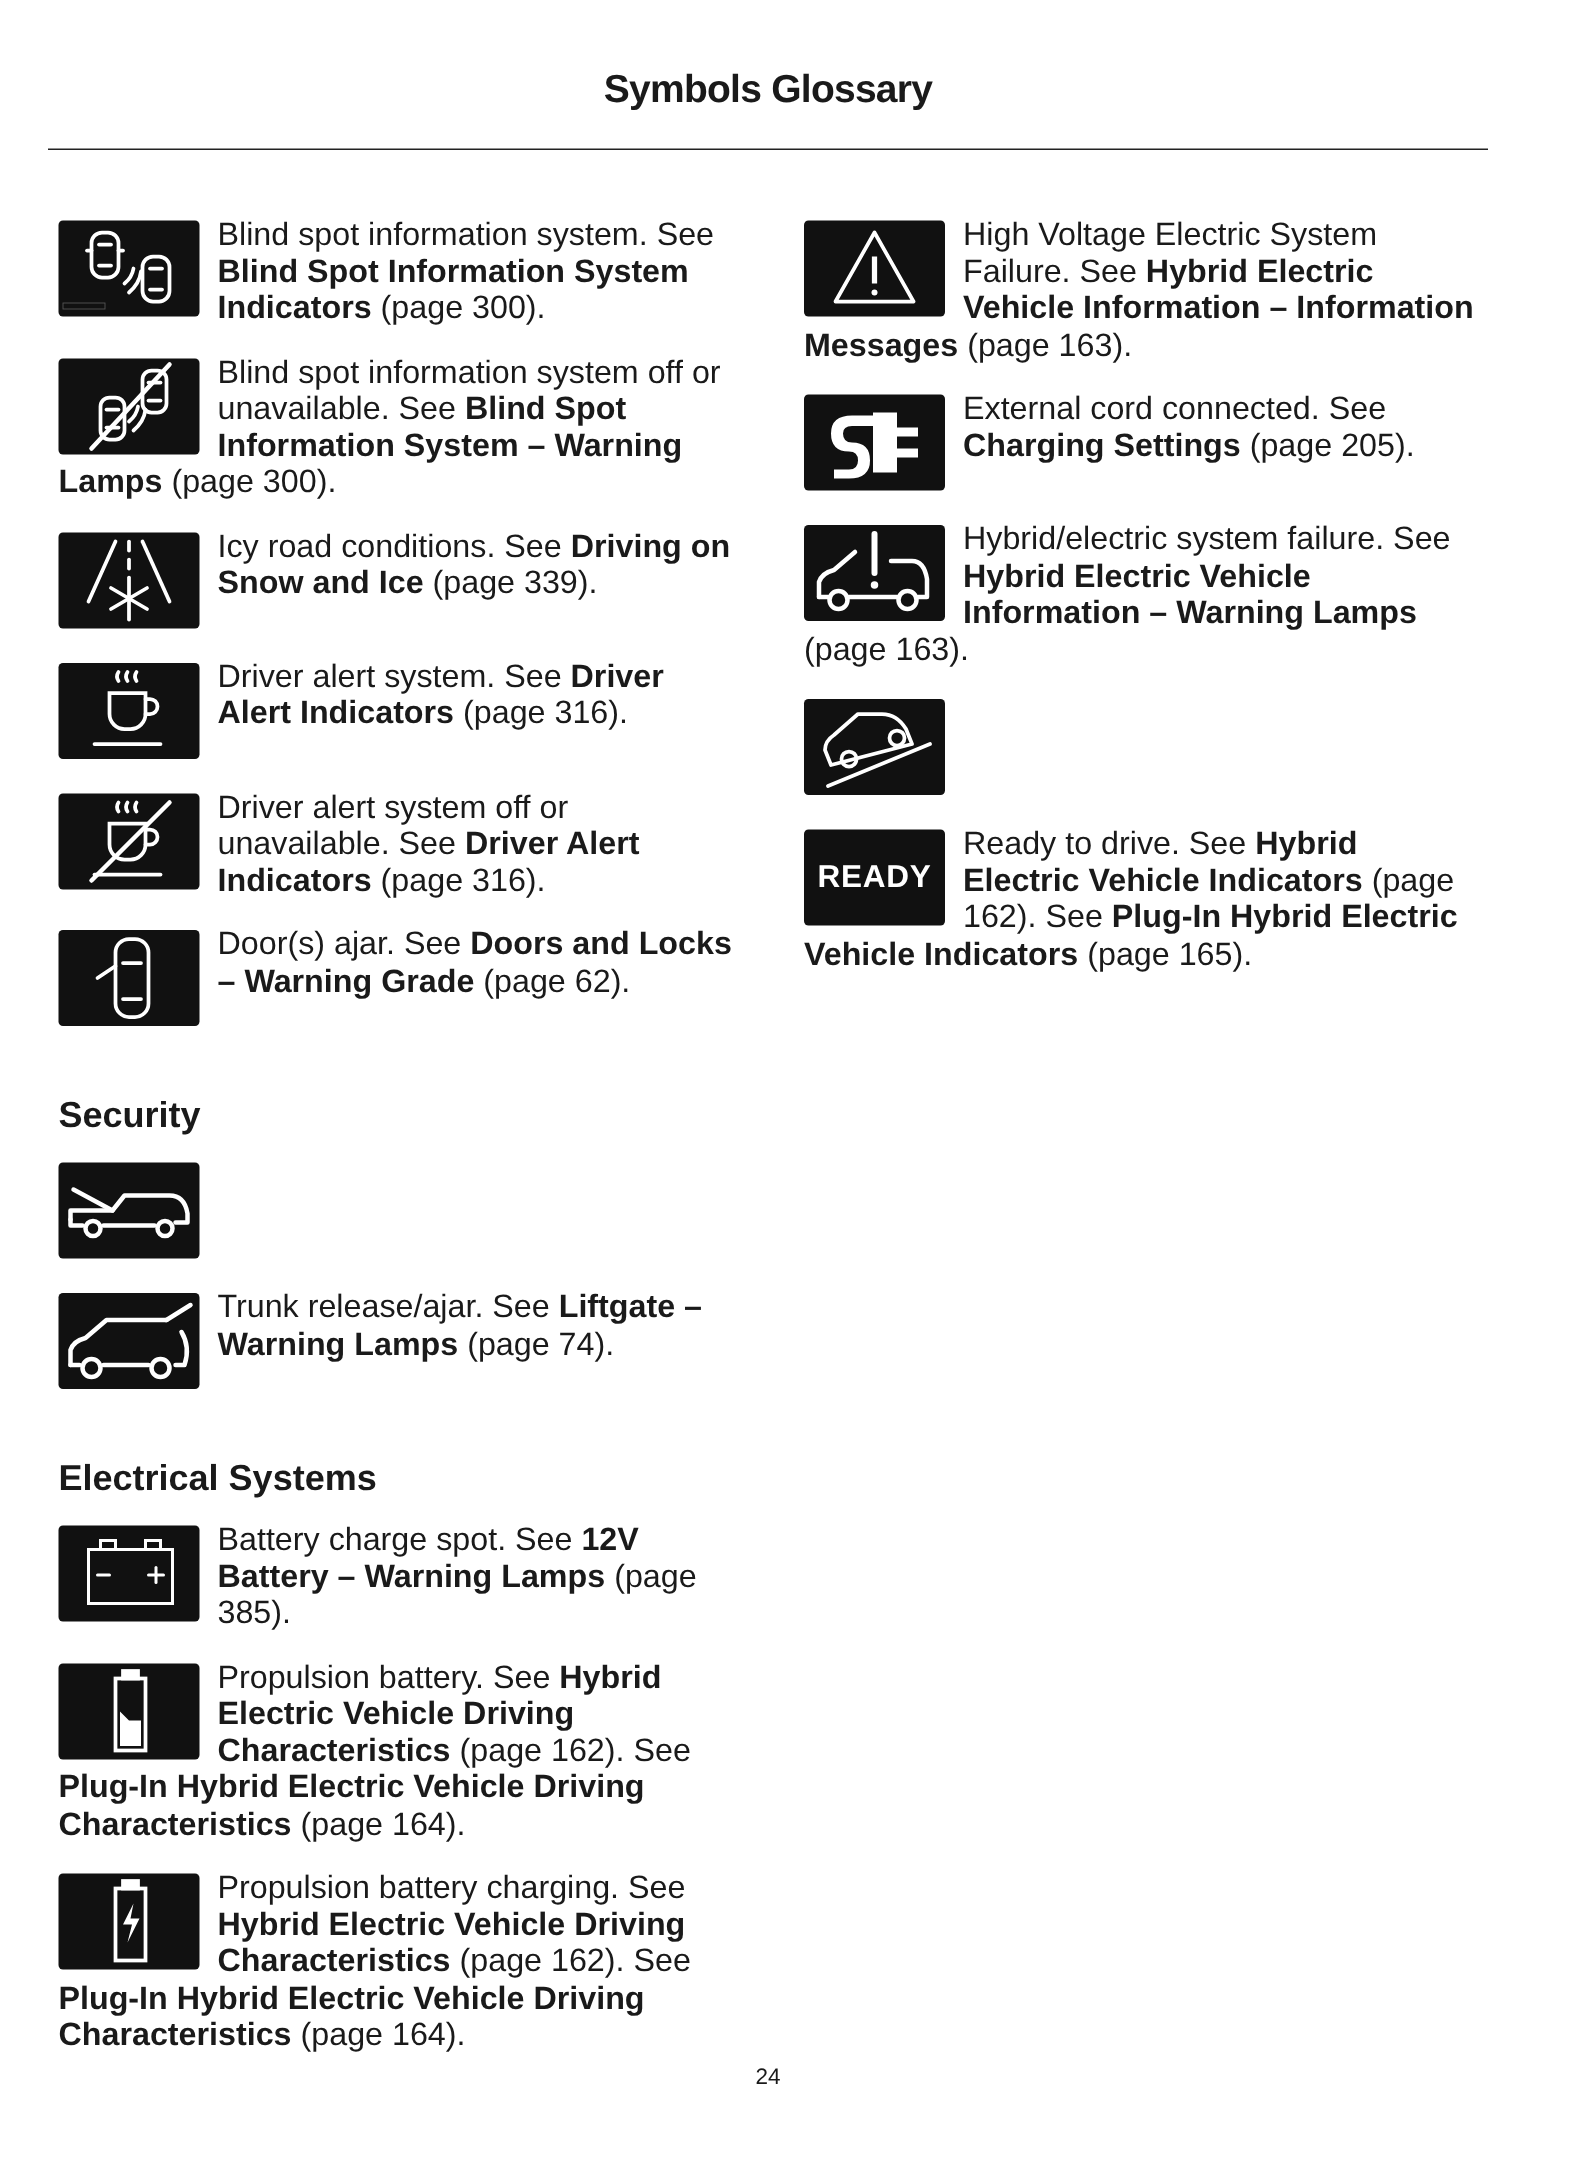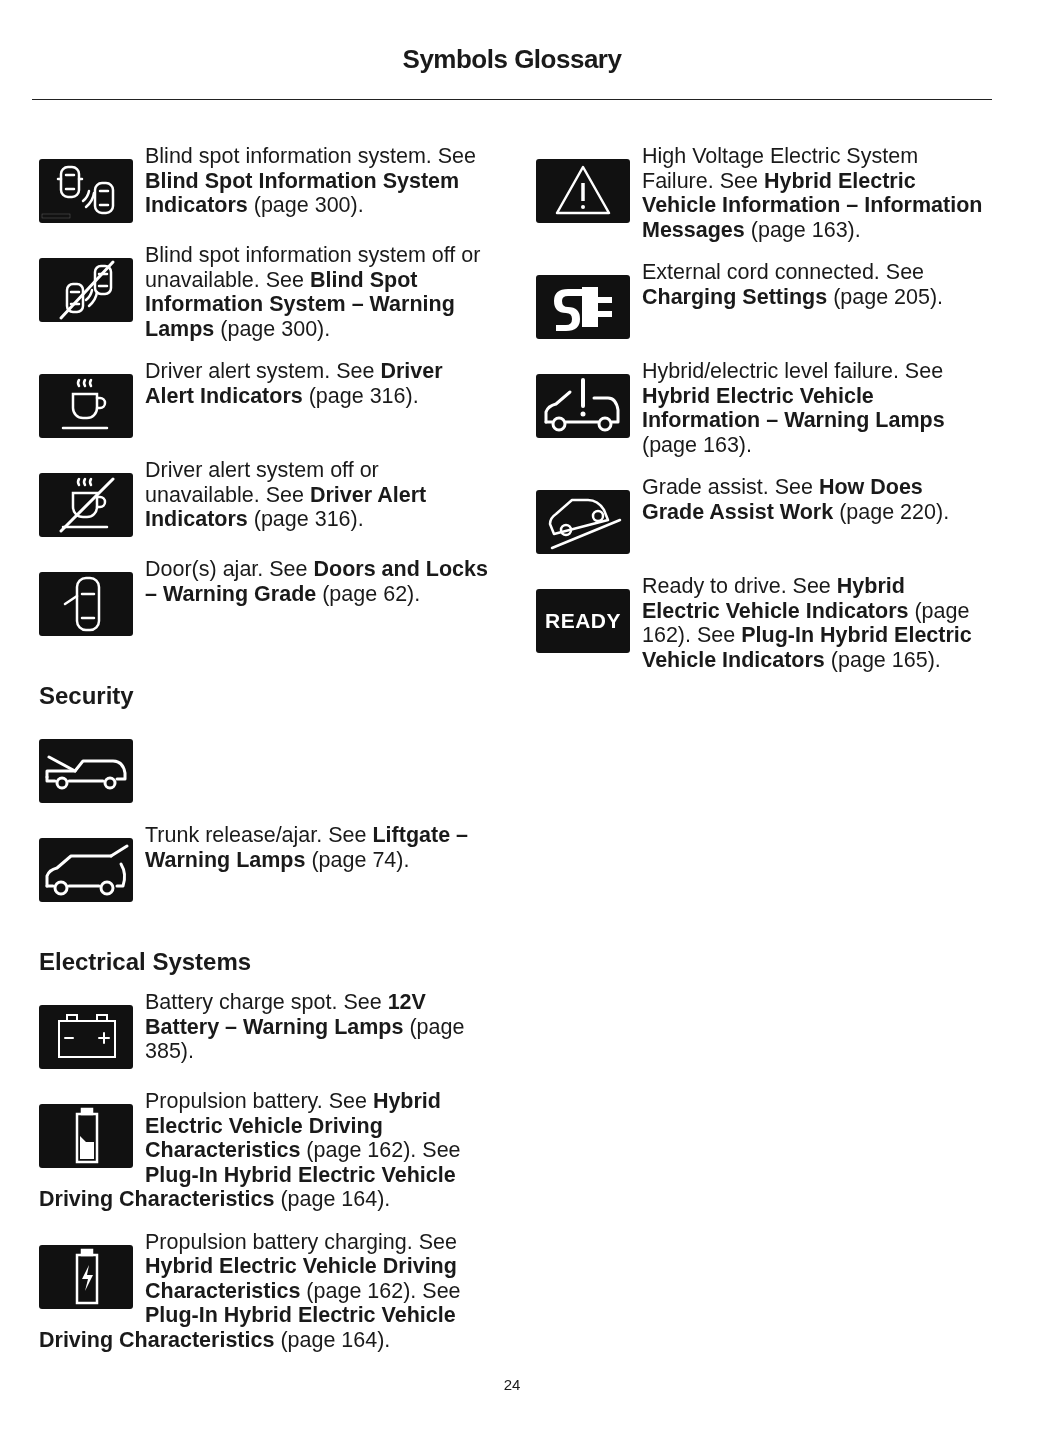--- a/index.html
+++ b/index.html
@@ -7,21 +7,21 @@
          font-family: "Liberation Sans", "DejaVu Sans", sans-serif; color: #1a1a1a; }
   .page-title { position: absolute; left: 0; width: 1024px; top: 44px; text-align: center;
                 font-size: 26px; font-weight: 700; letter-spacing: -0.5px; margin: 0; }
   .title-rule { position: absolute; left: 32px; width: 960px; top: 99px; height: 0;
                 border-top: 1.5px solid #222; }
   .col { position: absolute; top: 144px; width: 452px; }
   .col-left { left: 39px; }
   .col-right { left: 536px; }
   .entry { position: relative; font-size: 21.5px; line-height: 24.5px; margin-bottom: 18px; }
   .entry:after { content: ""; display: block; clear: both; }
-  .symbol { float: left; width: 94px; height: 64px; margin: 15px 12px 2px 0; background: #111;
+  .symbol { float: left; width: 94px; height: 64px; margin: 3px 12px 2px 0; background: #111;
             border-radius: 3px; display: flex; align-items: center; justify-content: center; }
   .symbol svg { width: 94px; height: 64px; display: block; }
   .ready-text { color: #fff; font-weight: 700; font-size: 21px; letter-spacing: 0.5px; }
   .desc b { font-weight: 700; }
   .section-heading { font-size: 24px; font-weight: 700; margin: 44px 0 14px 0; }
   .page-number { position: absolute; top: 1376px; left: 0; width: 1024px; text-align: center;
                  font-size: 15px; }
 </style>
 </head>
 <body>
@@ -60,20 +60,34 @@
           <line x1="32" y1="34" x2="40" y2="34"></line>
           <line x1="32" y1="46" x2="40" y2="46"></line>
         <path d="M47 42 q5 -4 6 -10"></path>
           <path d="M50 48 q7 -6 8 -14"></path>
         <line x1="22" y1="60" x2="74" y2="4" stroke-width="3"></line>
       </svg>
     </div>
     <span class="desc"><span>Blind spot information system off or unavailable.  See </span><b>Blind Spot Information System – Warning Lamps</b><span> (page 300).</span></span>
   </div>
 
+  <div class="entry">
+    <div class="symbol">
+      <svg viewBox="0 0 94 64" fill="none" stroke="#fff" stroke-width="2.5" stroke-linecap="round">
+        <line x1="38" y1="6" x2="20" y2="46"></line>
+          <line x1="56" y1="6" x2="74" y2="46"></line>
+        <line x1="47" y1="6" x2="47" y2="12"></line>
+          <line x1="47" y1="18" x2="47" y2="24"></line>
+        <line x1="47" y1="30" x2="47" y2="58"></line>
+          <line x1="35" y1="37" x2="59" y2="51"></line>
+          <line x1="35" y1="51" x2="59" y2="37"></line>
+      </svg>
+    </div>
+    <span class="desc"><span>Icy road conditions. See </span><b>Driving on Snow and Ice</b><span> (page 339).</span></span>
+  </div>
 
   <div class="entry">
     <div class="symbol">
       <svg viewBox="0 0 94 64" fill="none" stroke="#fff" stroke-width="2.5" stroke-linecap="round">
         <path d="M40 6 q-2 3 0 6"></path>
           <path d="M46 6 q-2 3 0 6"></path>
           <path d="M52 6 q-2 3 0 6"></path>
         <path d="M34 20 h24 v14 a10 10 0 0 1 -10 10 h-4 a10 10 0 0 1 -10 -10 z"></path>
         <path d="M58 24 h3 a5 5 0 0 1 0 10 h-3"></path>
           <line x1="24" y1="54" x2="68" y2="54"></line>
@@ -207,33 +221,32 @@
         <path d="M10 48 v-10 q2 -6 10 -8 l14 -12"></path>
           <path d="M58 24 h14 q8 0 10 12 v12 h-6"></path>
         <line x1="10" y1="48" x2="16" y2="48"></line>
           <line x1="30" y1="48" x2="62" y2="48"></line>
         <circle cx="23" cy="50" r="6"></circle>
           <circle cx="69" cy="50" r="6"></circle>
         <line x1="47" y1="6" x2="47" y2="32" stroke-width="4"></line>
           <circle cx="47" cy="40" r="2.5" fill="#fff" stroke="none"></circle>
       </svg>
     </div>
-    <span class="desc"><span>Hybrid/electric level failure.  See </span><b>Hybrid Electric Vehicle Information – Warning Lamps</b><span> (page 163).</span></span>
+    <span class="desc"><span>Hybrid/electric system failure.  See </span><b>Hybrid Electric Vehicle Information – Warning Lamps</b><span> (page 163).</span></span>
   </div>
 
   <div class="entry">
     <div class="symbol">
       <svg viewBox="0 0 94 64" fill="none" stroke="#fff" stroke-width="2.5" stroke-linecap="round" stroke-linejoin="round">
         <path d="M18 44 l-4 -10 q0 -6 6 -10 l16 -14 h16 q10 0 16 10 l4 10 z"></path>
         <circle cx="30" cy="40" r="5"></circle>
           <circle cx="62" cy="26" r="5"></circle>
         <line x1="16" y1="58" x2="84" y2="30"></line>
       </svg>
     </div>
-    <span class="desc"><span>Grade assist.  See </span><b>How Does Grade Assist Work</b><span> (page 220).</span></span>
   </div>
 
   <div class="entry">
     <div class="symbol">
       <span class="ready-text">READY</span>
     </div>
     <span class="desc"><span>Ready to drive.  See </span><b>Hybrid Electric Vehicle Indicators</b><span> (page 162).  See </span><b>Plug-In Hybrid Electric Vehicle Indicators</b><span> (page 165).</span></span>
   </div>
 </div>
 

